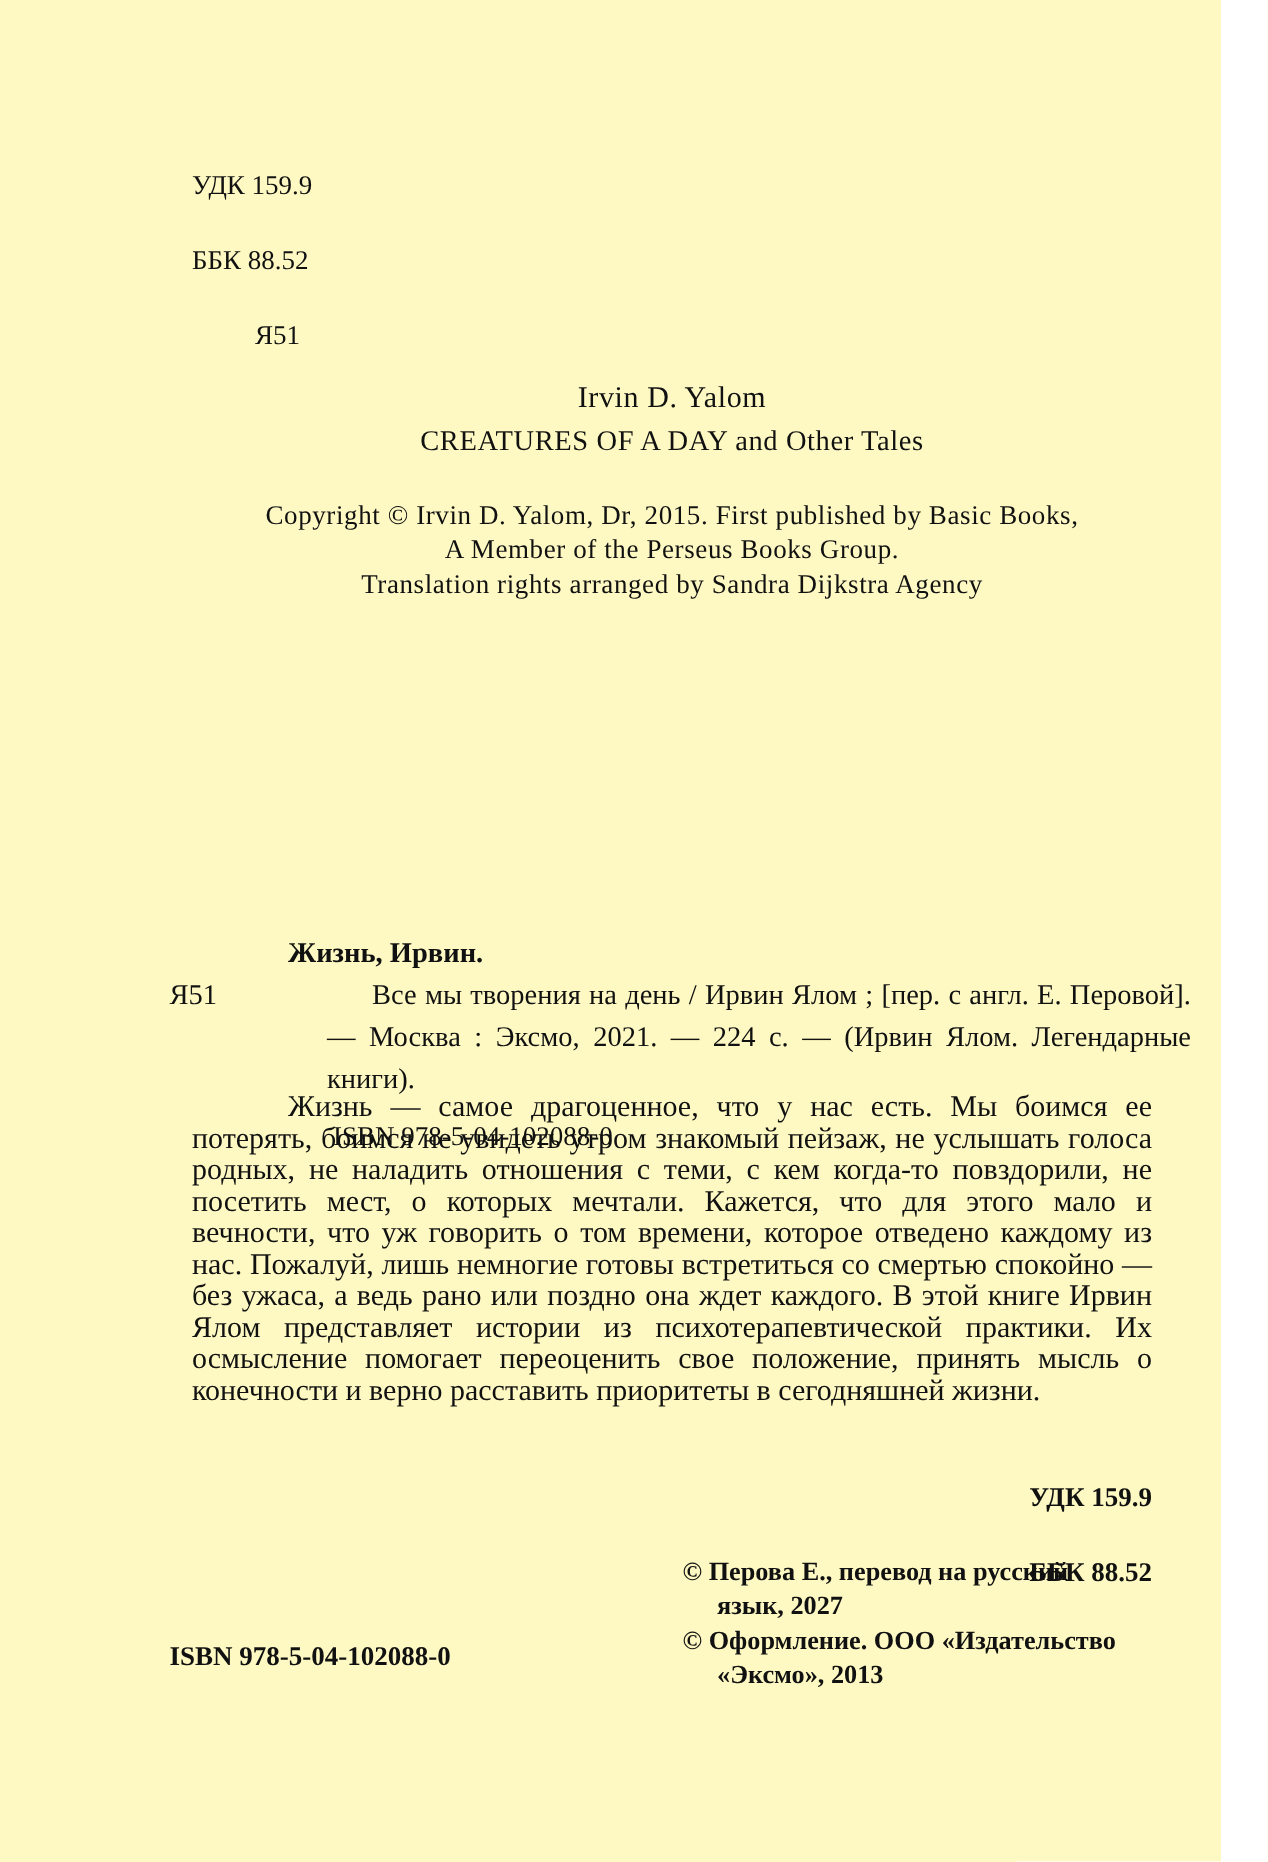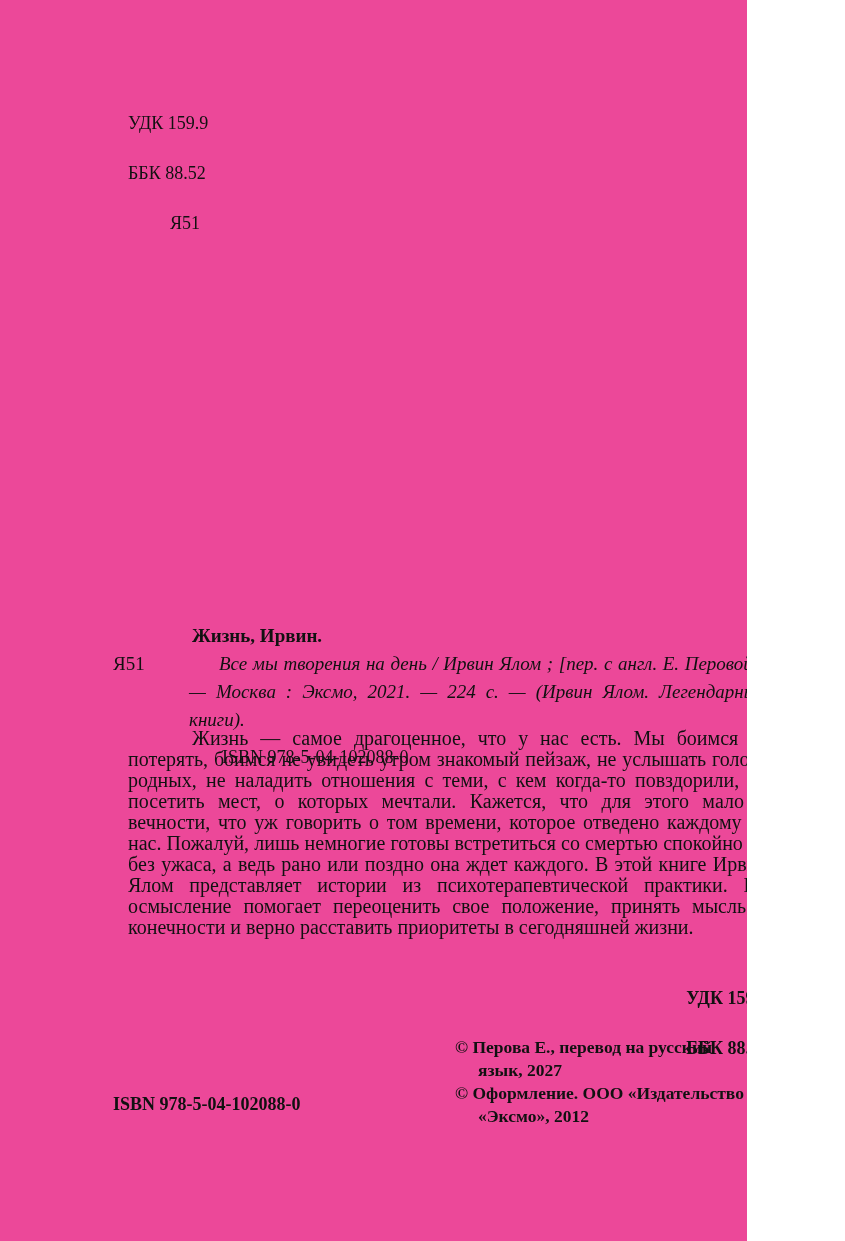--- a/index.html
+++ b/index.html
@@ -1,20 +1,20 @@
 <!DOCTYPE html>
 <html><head>
 <meta charset="utf-8">
 <style>
   html, body { margin: 0; padding: 0; background: #ffffff; }
   .page {
     position: relative;
-    width: 747px;
+    width: 814px;
     height: 1241px;
-    background: #ec4899;
+    background: #fef9c3;
     font-family: "Liberation Serif", "DejaVu Serif", serif;
     color: #111111;
     overflow: hidden;
   }
   
   .top-codes {
     position: absolute;
     left: 128px;
     top: 86px;
     font-size: 18px;
@@ -35,25 +35,24 @@
   .title-block .author { font-size: 20px; line-height: 30px; }
   .title-block .book-title { font-size: 19px; line-height: 30px; }
   .title-block .copyright { margin-top: 22px; font-size: 18px; line-height: 23px; white-space: pre-line; }
 
   
   .catalog { position: absolute; left: 113px; top: 622px; width: 655px; font-size: 19px; line-height: 28px; }
   .catalog .author-heading { font-weight: bold; padding-left: 79px; }
   .catalog .entry { position: relative; }
   .catalog .entry .sign { position: absolute; left: 0; top: 0; }
   .catalog .entry .descr {
-    margin-left: 76px;
+    margin-left: 105px;
     width: 576px;
     text-align: justify;
     text-indent: 30px;
-    font-style: italic;
   }
   .catalog .isbn { margin-left: 79px; text-indent: 30px; font-size: 18px; margin-top: 9px; }
 
   
   .annotation {
     position: absolute;
     left: 128px;
     top: 728px;
     width: 640px;
     font-size: 20px;
@@ -102,20 +101,27 @@
 <body>
 
 <div class="page">
 
   <div class="top-codes">
     <div>УДК 159.9</div>
     <div>ББК 88.52</div>
     <div class="sign">Я51</div>
   </div>
 
+  <div class="title-block">
+    <div class="author">Irvin D. Yalom</div>
+    <div class="book-title">CREATURES OF A DAY and Other Tales</div>
+    <div class="copyright">Copyright © Irvin D. Yalom, Dr, 2015. First published by Basic Books,
+A Member of the Perseus Books Group.
+Translation rights arranged by Sandra Dijkstra Agency</div>
+  </div>
 
   <div class="catalog">
     <div class="author-heading">Жизнь, Ирвин.</div>
     <div class="entry">
       <span class="sign">Я51</span>
       <div class="descr">Все мы творения на день / Ирвин Ялом ; [пер. с англ. Е. Перовой]. — Москва : Эксмо, 2021. — 224 с. — (Ирвин Ялом. Легендарные книги).</div>
     </div>
     <div class="isbn">ISBN 978-5-04-102088-0</div>
   </div>
 
@@ -123,18 +129,18 @@
 
   <div class="bottom-codes">
     <div>УДК 159.9</div>
     <div>ББК 88.52</div>
   </div>
 
   <div class="footer-credits">
     <div class="credit">© Перова Е., перевод на русский
 язык, 2027</div>
     <div class="credit">© Оформление. ООО «Издательство
-«Эксмо», 2012</div>
+«Эксмо», 2013</div>
   </div>
 
   <div class="footer-isbn">ISBN 978-5-04-102088-0</div>
 
 </div>
 
 </body></html>

